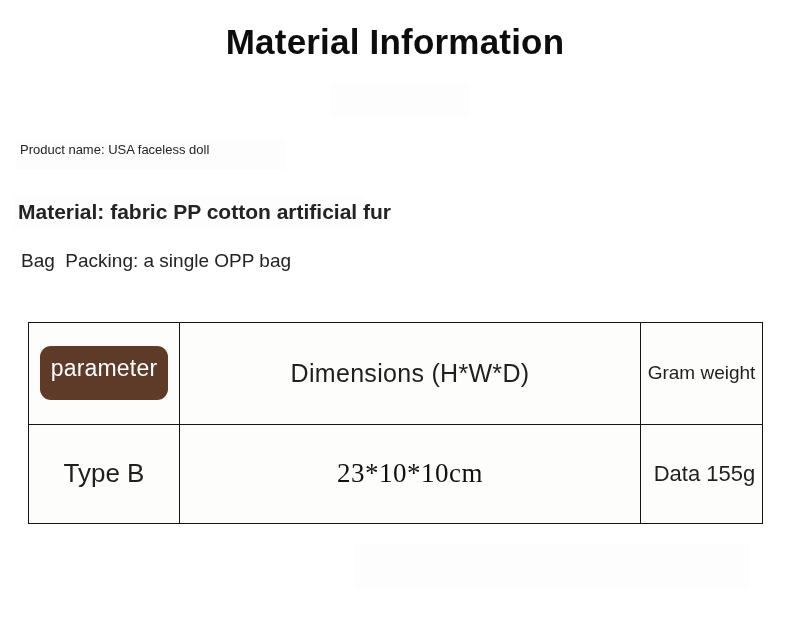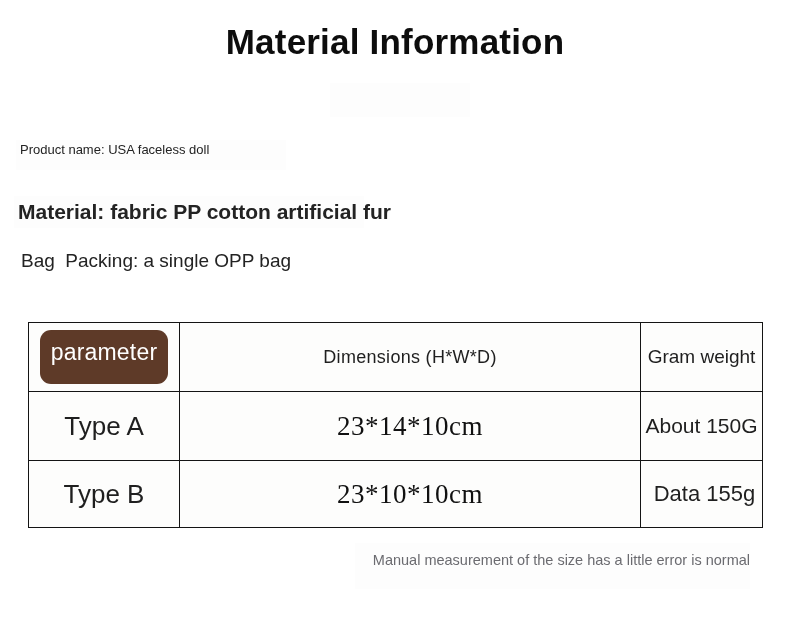--- a/index.html
+++ b/index.html
@@ -79,21 +79,21 @@
     background: #5e3a28;
     color: #ffffff;
     font-size: 23px;
     line-height: 1;
     padding: 11px 11px 20px 11px;
     border-radius: 11px;
     letter-spacing: 0.2px;
   }
 
   .head-dims {
-    font-size: 18px;
+    font-size: 25px;
     color: #1f1f1f;
     letter-spacing: 0.3px;
   }
   .head-gram {
     font-size: 19px;
     color: #1f1f1f;
     white-space: nowrap;
   }
 
   .type-label {
@@ -155,40 +155,28 @@
       <td>
         <span class="param-badge">parameter</span>
       </td>
       <td>
         <span class="head-dims">Dimensions (H*W*D)</span>
       </td>
       <td>
         <span class="head-gram">Gram weight</span>
       </td>
     </tr>
-    <tr class="row-a">
-      <td>
-        <span class="type-label">Type A</span>
-      </td>
-      <td>
-        <span class="dim-value">23*14*10cm</span>
-      </td>
-      <td>
-        <span class="gram-value">About 150G</span>
-      </td>
-    </tr>
     <tr class="row-b">
       <td>
         <span class="type-label">Type B</span>
       </td>
       <td>
         <span class="dim-value">23*10*10cm</span>
       </td>
       <td>
         <span class="gram-value gram-overflow">Data 155g</span>
       </td>
     </tr>
   </tbody>
 </table>
 
 <div class="footnotes">
-  <span class="footnote">Manual measurement of the size has a little error is normal</span>
 </div>
 
 </body></html>

